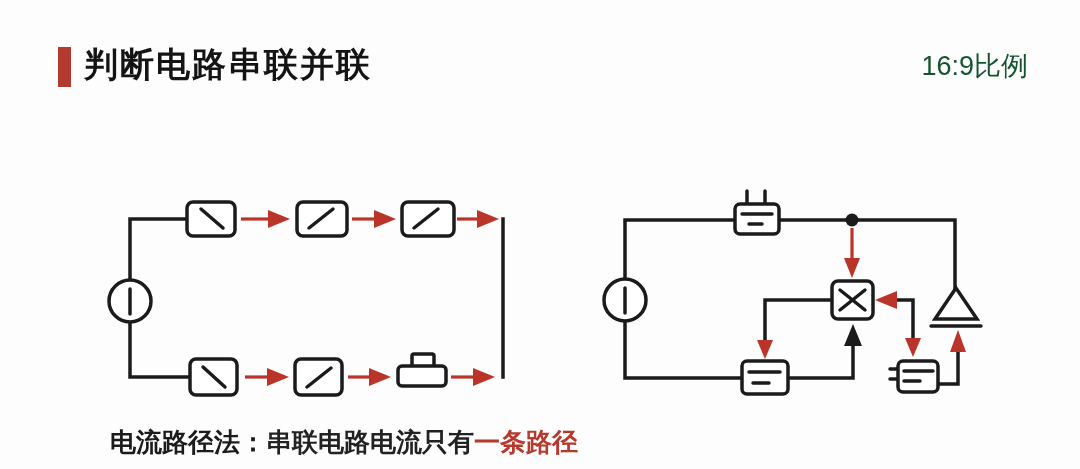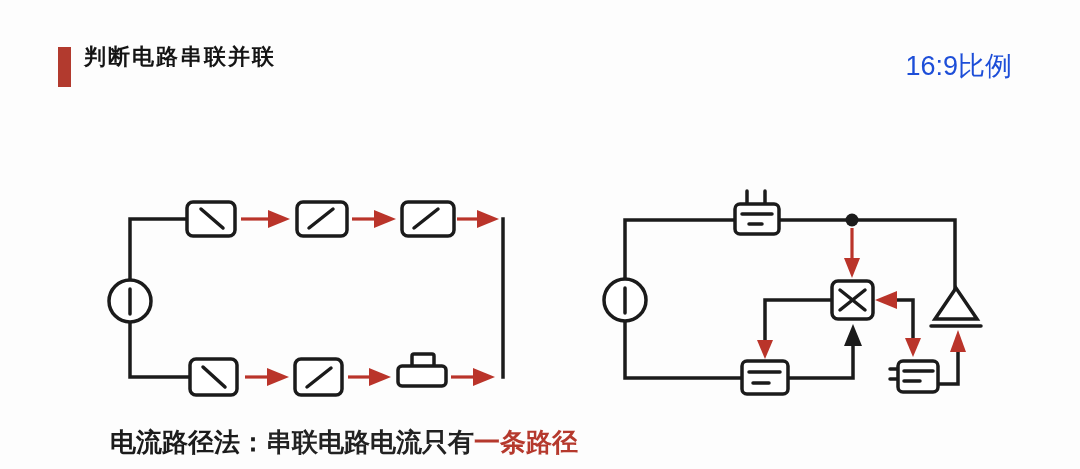--- a/index.html
+++ b/index.html
@@ -11,26 +11,26 @@
     font-family:"Liberation Sans", sans-serif;
     color:#1b1b1b;
   }
   
   .title-bar{
     position:absolute;left:58px;top:47px;
     width:13px;height:40px;background:#b23a2e;
   }
   .page-title{
     position:absolute;left:84px;top:42px;
-    font-size:22px;font-weight:800;letter-spacing:2px;
+    font-size:34px;font-weight:800;letter-spacing:2px;
     color:#141414;white-space:nowrap;
   }
   .ratio-label{
-    position:absolute;right:68px;top:48px;
-    font-size:27px;color:#1d4ed8;white-space:nowrap;margin-left:16px;
+    position:absolute;right:52px;top:48px;
+    font-size:27px;color:#14532d;white-space:nowrap;margin-left:16px;
   }
   
   .circuit-layer{position:absolute;left:0;top:0;}
   .wire{stroke:#1b1b1b;stroke-width:3.5;fill:none;stroke-linecap:square;}
   .comp{fill:#ffffff;stroke:#1b1b1b;stroke-width:3.5;}
   .compline{stroke:#1b1b1b;stroke-width:3.5;fill:none;stroke-linecap:round;}
   .ra-shaft{stroke:#ba342a;stroke-width:3.2;fill:none;}
   .ra-head{fill:#ba342a;stroke:none;}
   .ba-head{fill:#1b1b1b;stroke:none;}
   .dot{fill:#1b1b1b;stroke:none;}

